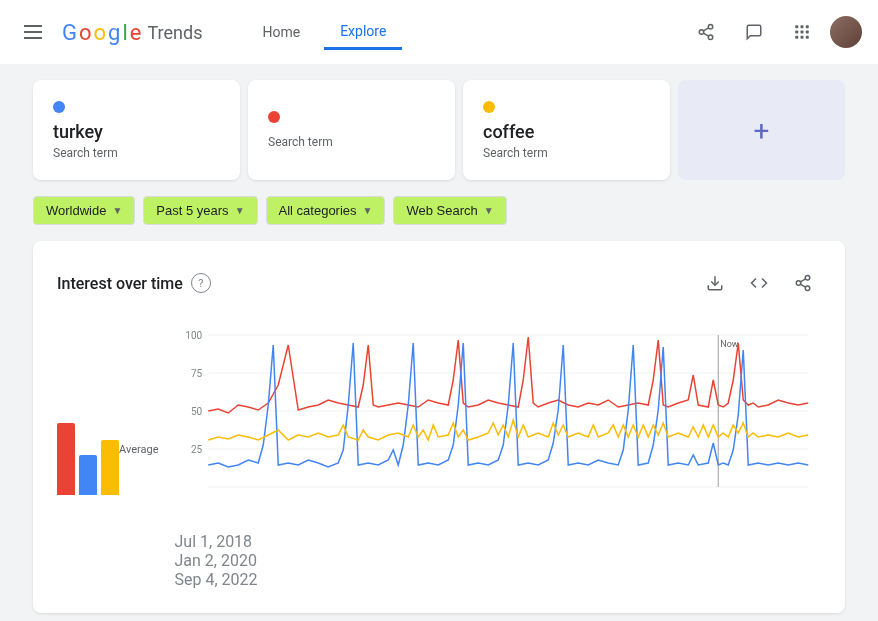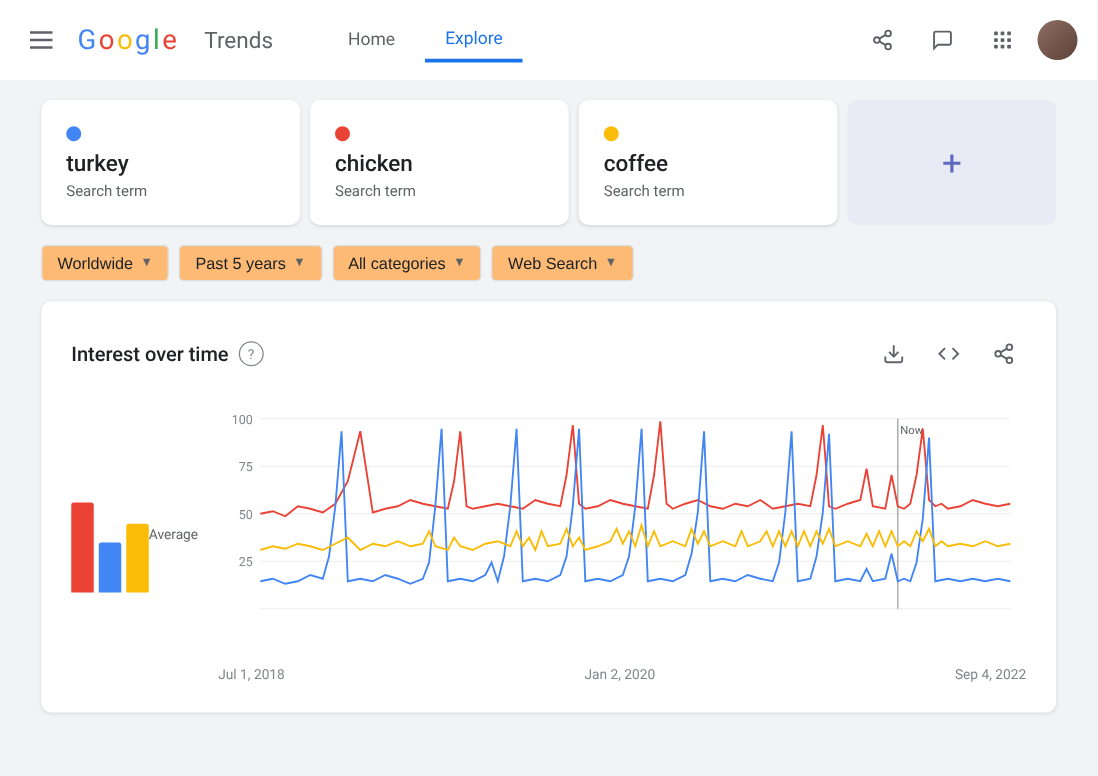--- a/index.html
+++ b/index.html
@@ -18,21 +18,21 @@
     .header-left { display: flex; align-items: center; gap: 12px; }
     .hamburger { cursor: pointer; display: flex; flex-direction: column; gap: 4px; padding: 8px; }
     .hamburger span { display: block; width: 18px; height: 2px; background: #5f6368; }
     .logo { display: flex; align-items: center; gap: 2px; font-size: 22px; font-weight: 400; }
     .logo-g { color: #4285f4; }
     .logo-o1 { color: #ea4335; }
     .logo-o2 { color: #fbbc05; }
     .logo-g2 { color: #4285f4; }
     .logo-l { color: #34a853; }
     .logo-e { color: #ea4335; }
-    .logo-trends { color: #5f6368; font-size: 18px; margin-left: 20px; }
+    .logo-trends { color: #5f6368; font-size: 18px; margin-left: 4px; }
     .nav { display: flex; align-items: center; gap: 8px; margin-left: 32px; }
     .nav-item { padding: 8px 16px; font-size: 14px; color: #5f6368; cursor: pointer; border-radius: 4px; text-decoration: none; }
     .nav-item.active { color: #1a73e8; border-bottom: 3px solid #1a73e8; border-radius: 0; text-align: center; }
     .header-right { margin-left: auto; display: flex; align-items: center; gap: 8px; }
     .header-icon { width: 40px; height: 40px; display: flex; align-items: center; justify-content: center; cursor: pointer; border-radius: 50%; color: #5f6368; font-size: 18px; }
     .avatar { width: 32px; height: 32px; border-radius: 50%; background: #8d6e63; overflow: hidden; cursor: pointer; }
 
     
     .main { padding: 16px 33px; }
 
@@ -66,21 +66,21 @@
       align-items: center;
       justify-content: center;
       cursor: pointer;
       font-size: 28px;
       color: #5c6bc0;
     }
 
     
     .filters { display: flex; gap: 8px; margin-bottom: 16px; flex-wrap: wrap; }
     .filter-btn {
-      background: #fdba74;
+      background: #bef264;
       border: 1px solid #dadce0;
       border-radius: 4px;
       padding: 6px 12px;
       font-size: 13px;
       color: #202124;
       cursor: pointer;
       display: flex;
       align-items: center;
       gap: 6px;
     }
@@ -112,21 +112,21 @@
     .chart-container { display: flex; gap: 16px; }
     .chart-avg {
       display: flex; align-items: center;
       justify-content: flex-end; padding-bottom: 24px; min-width: 80px;
     }
     .avg-bars { display: flex; align-items: flex-end; gap: 4px; height: 100px; }
     .avg-bar { width: 18px; border-radius: 2px 2px 0 0; }
     .avg-label { font-size: 11px; color: #5f6368; margin-top: 8px; }
     .chart-graph { flex: 1; position: relative; }
 
-    .x-axis-labels { display: flex; justify-content: space-between; padding: 4px 0 0 0; font-size: 11px; color: #80868b; }
+    .x-axis-labels { display: flex; justify-content: space-between; padding: 4px 0 0 0; font-size: 16px; color: #80868b; flex-direction: column; }
   </style>
 </head>
 <body>
 
 <header class="header">
   <div class="header-left">
     <div class="hamburger">
       <span></span>
         <span></span>
         <span></span>
@@ -182,21 +182,20 @@
   <div class="search-terms">
 
     <div class="search-card">
       <span class="search-card-dot" style="background:#4285f4;"></span>
       <span class="search-card-title">turkey</span>
       <span class="search-card-sub">Search term</span>
     </div>
 
     <div class="search-card">
       <span class="search-card-dot" style="background:#ea4335;"></span>
-      <span class="search-card-title">chicken</span>
       <span class="search-card-sub">Search term</span>
     </div>
 
     <div class="search-card">
       <span class="search-card-dot" style="background:#fbbc05;"></span>
       <span class="search-card-title">coffee</span>
       <span class="search-card-sub">Search term</span>
     </div>
 
     <div class="add-card">

